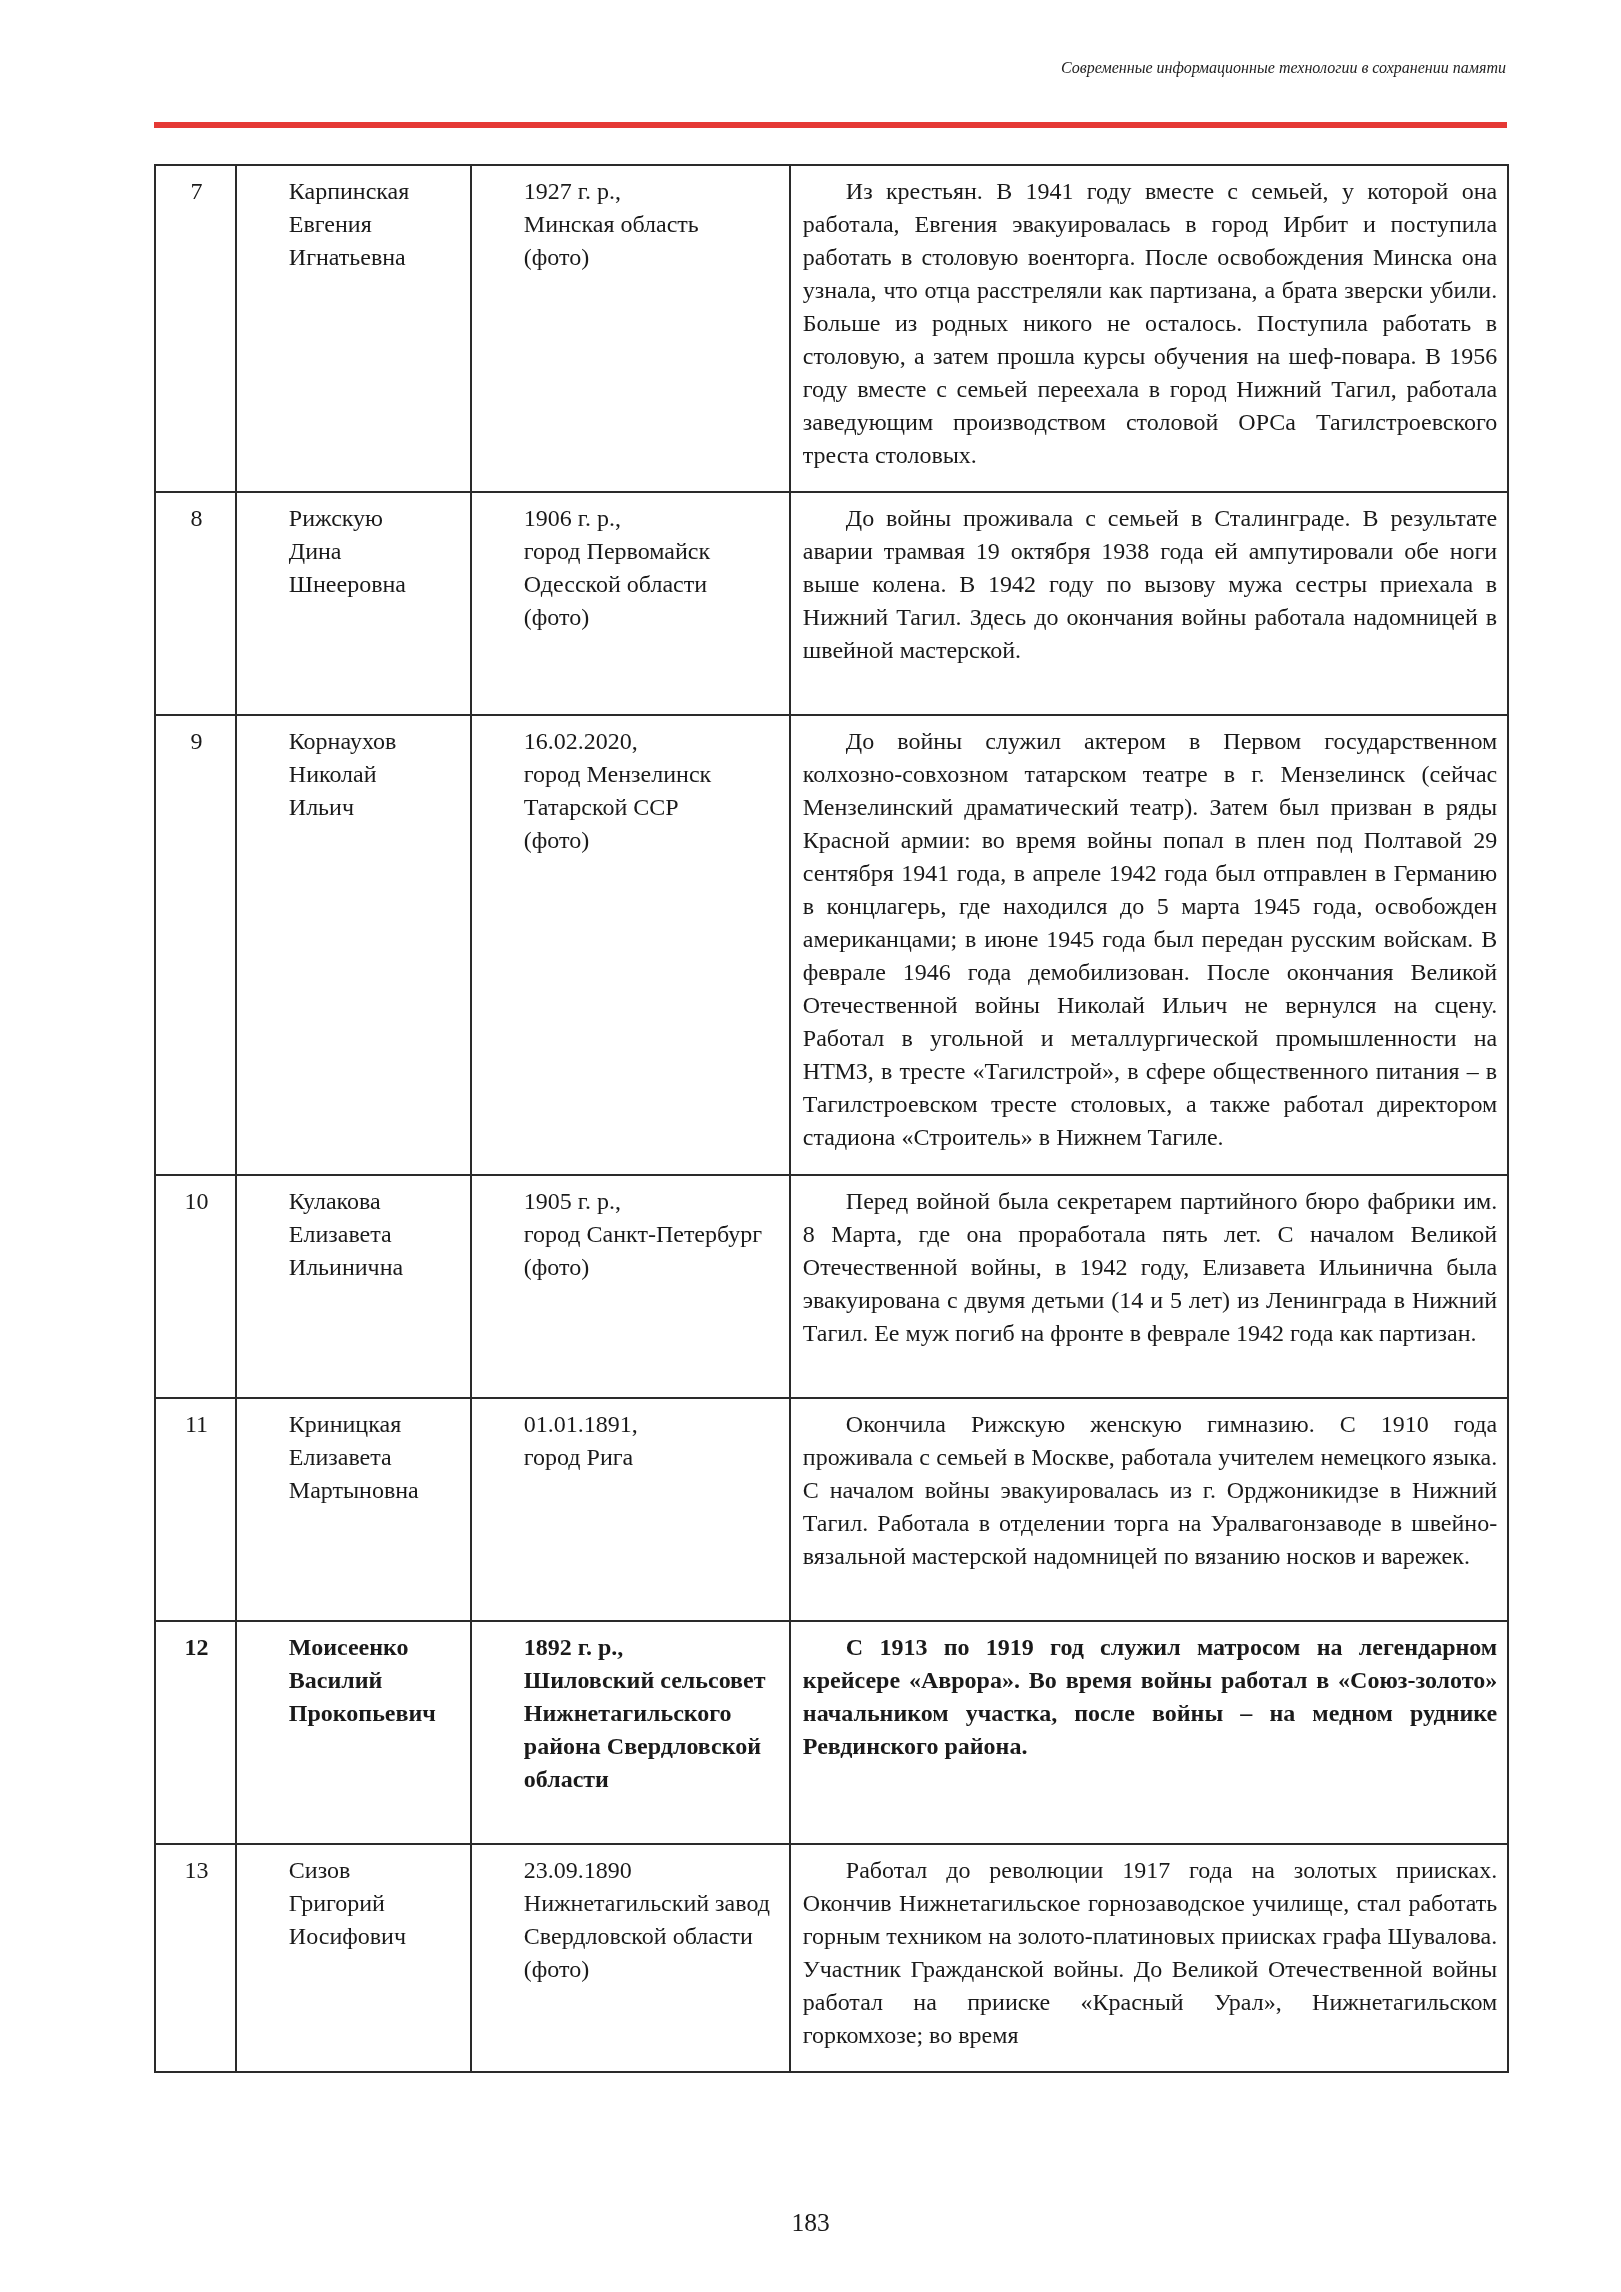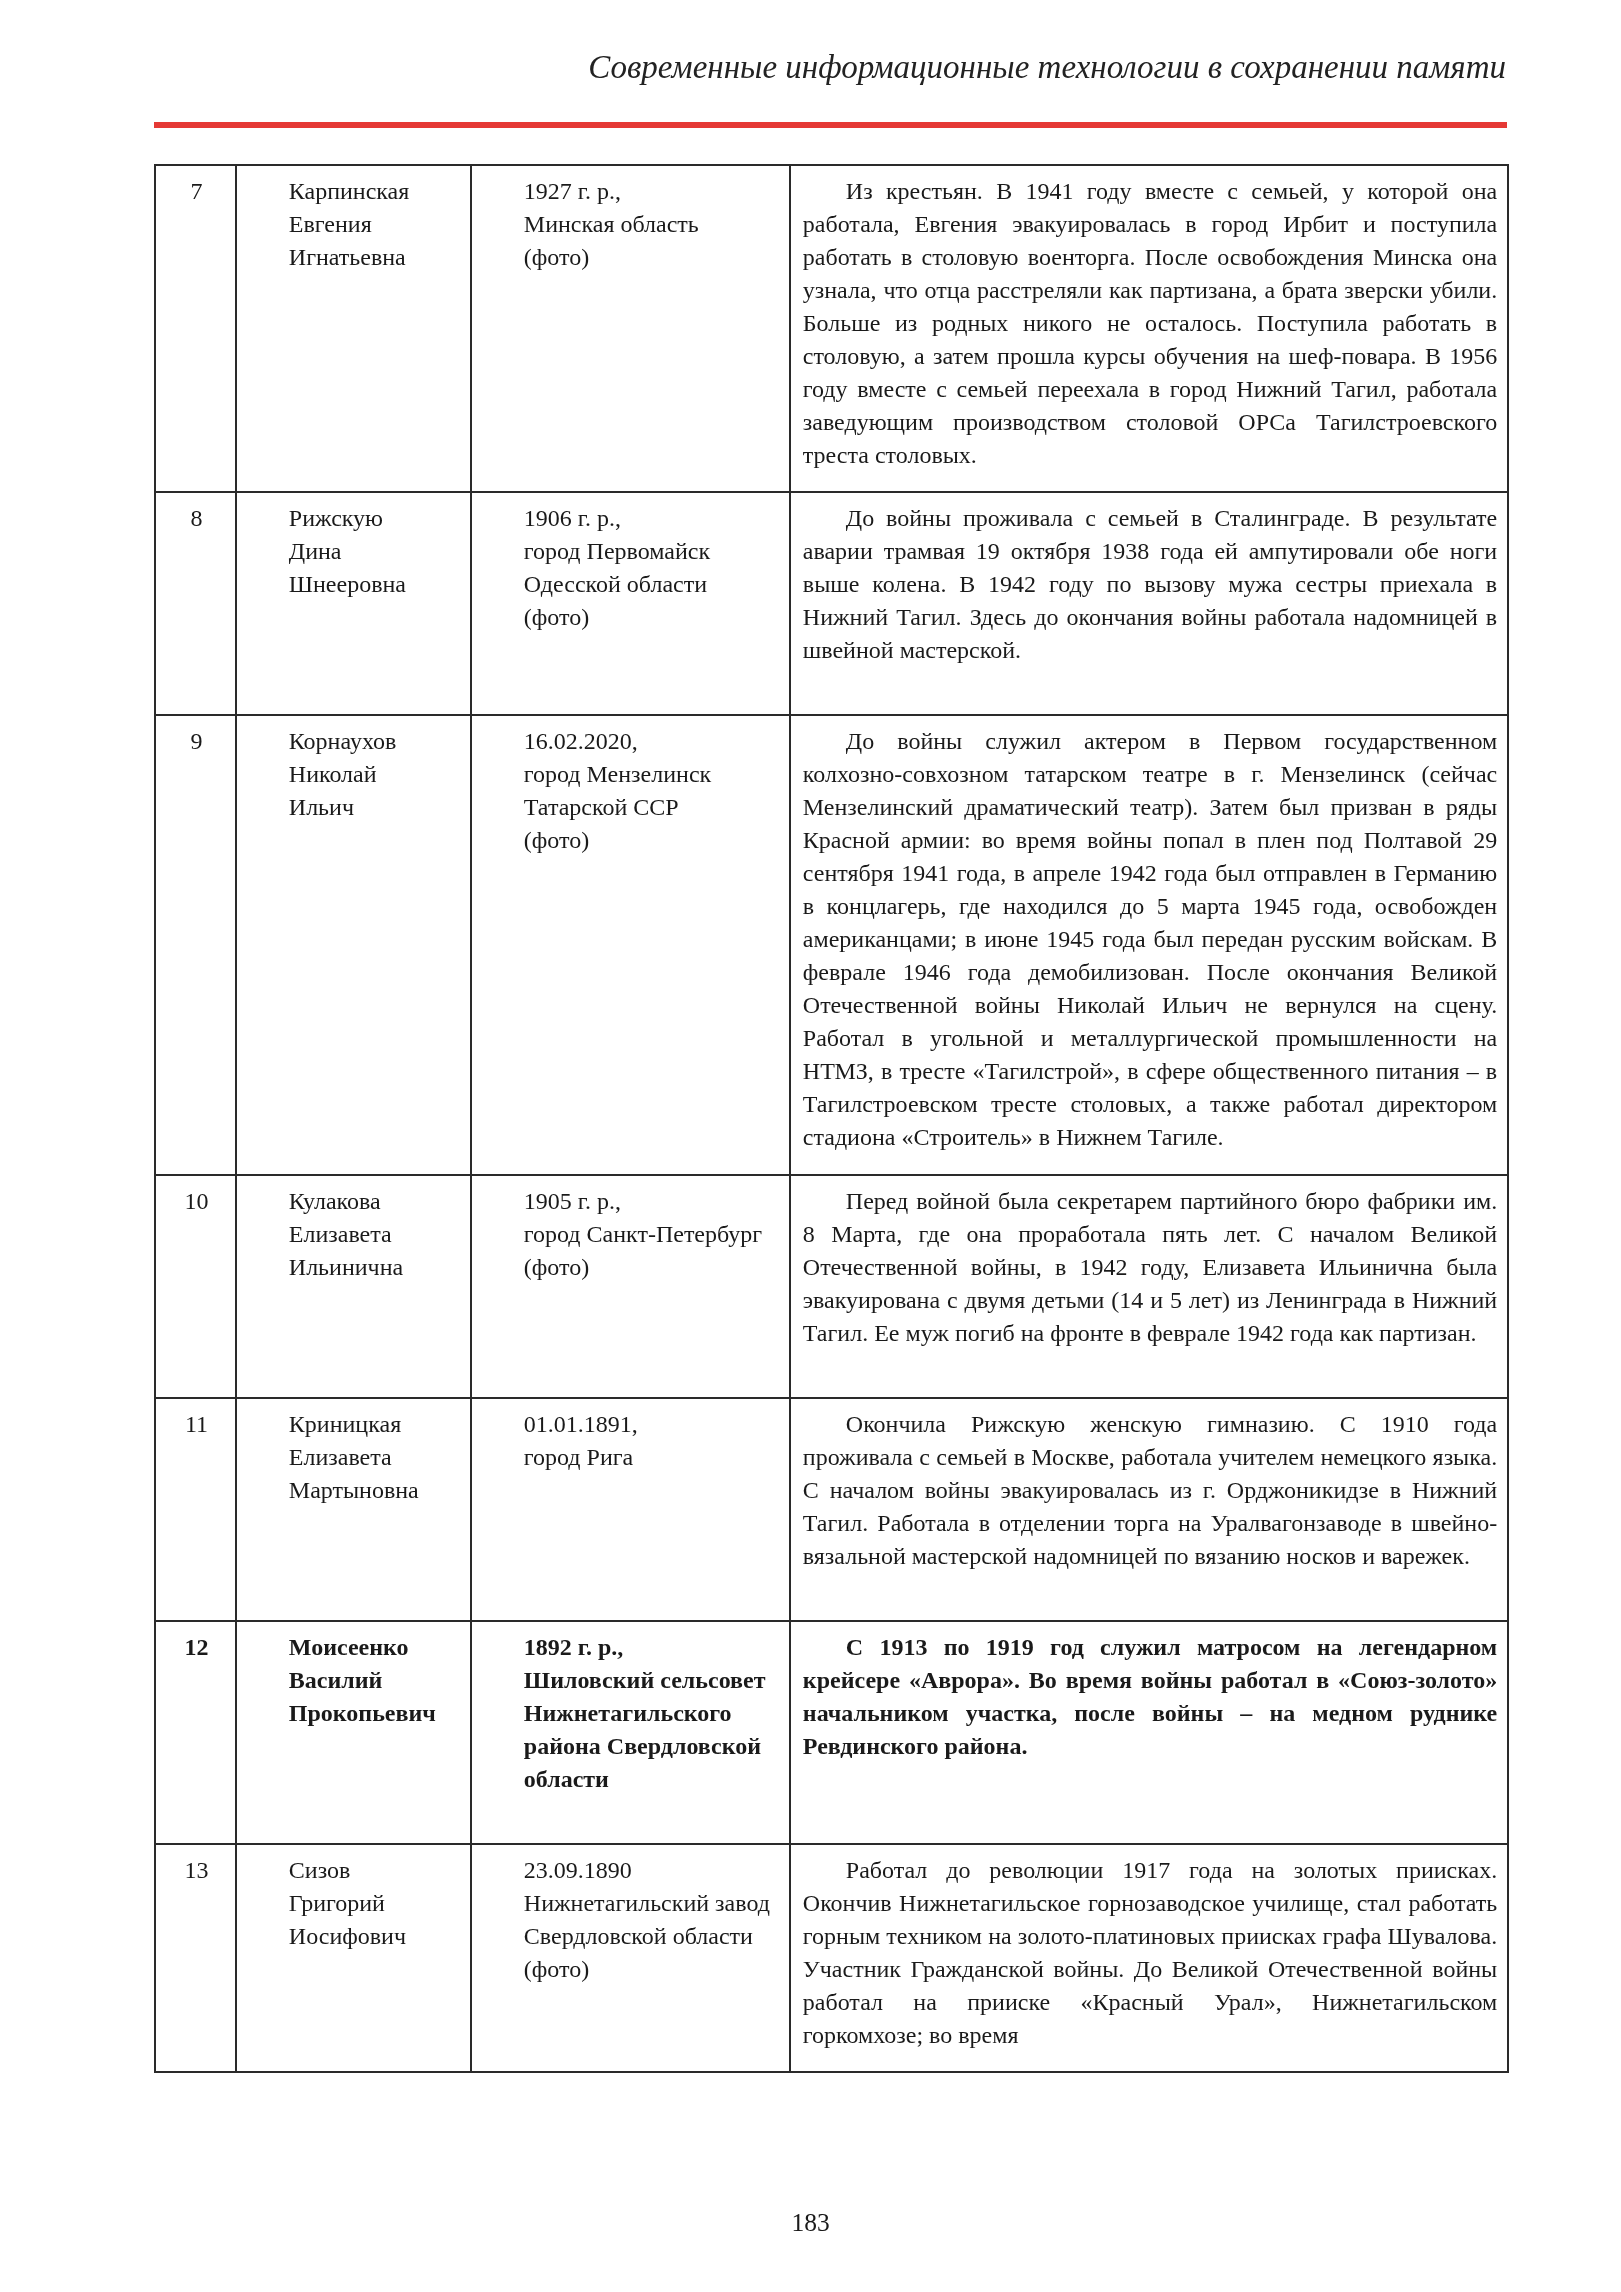--- a/index.html
+++ b/index.html
@@ -1,19 +1,19 @@
 <!DOCTYPE html>
 <html><head>
 <meta charset="utf-8">
 <style>
   html, body { margin: 0; padding: 0; background: #ffffff; }
   body { width: 1621px; height: 2293px; position: relative; overflow: hidden;
          font-family: "Liberation Serif", "DejaVu Serif", serif; color: #1a1a1a; }
   .header { position: absolute; top: 51px; right: 115px; width: 980px; text-align: right;
-            font-style: italic; font-size: 33px; line-height: 33px; color: #222; }
+            font-style: italic; font-size: 16px; line-height: 33px; color: #222; }
   .red-rule { position: absolute; top: 122px; left: 154px; width: 1353px; height: 5.9px; background: #e53935; }
   table.records { position: absolute; top: 164px; left: 154px; width: 1354px;
                   border-collapse: collapse; table-layout: fixed; }
   table.records td { border: 2px solid #2a2a2a; vertical-align: top;
                      font-size: 24px; line-height: 33px; padding: 8.8px 9.8px 19.6px 11.8px; }
   td.num { text-align: center; padding-left: 3.9px; padding-right: 3.9px; }
   td.desc { text-align: justify; text-indent: 43px; padding-left: 13.7px; padding-right: 11.8px; }
   .line { display: block; margin-left: 40px; }
   .page-num { position: absolute; top: 2208px; left: 0; width: 1621px; text-align: center; font-size: 25.5px; }
 </style>

